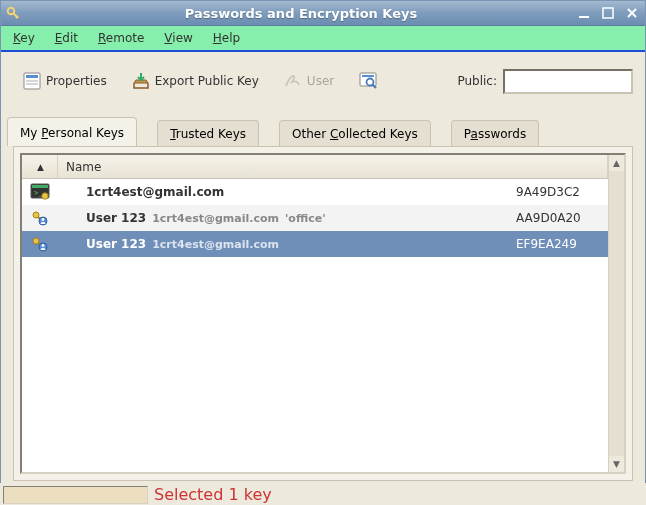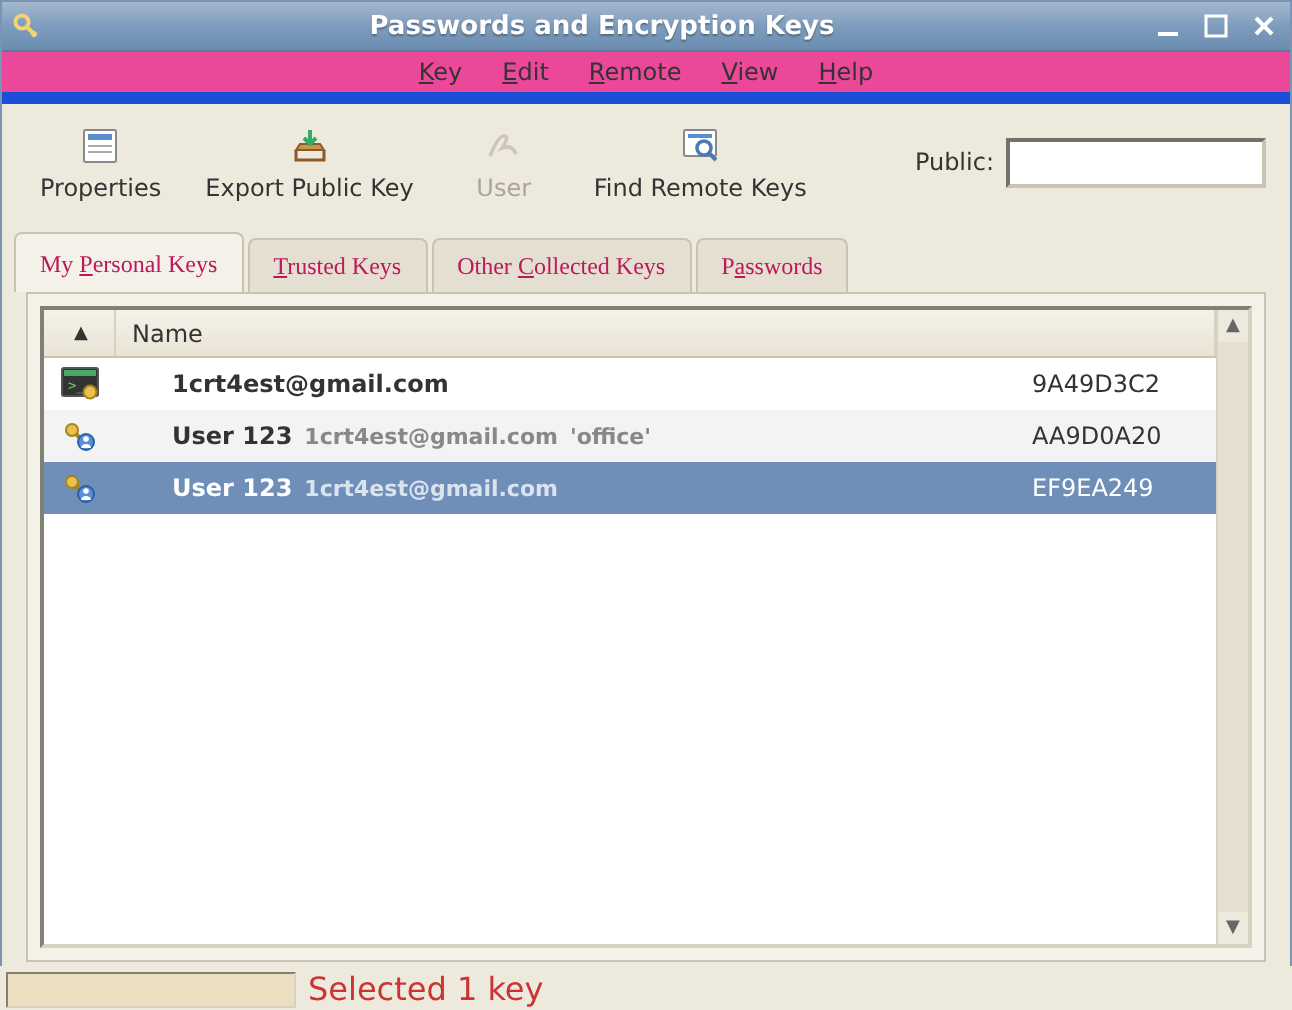--- a/index.html
+++ b/index.html
@@ -39,48 +39,47 @@
   .titlebar .win-buttons { display: flex; gap: 6px; }
   .titlebar .win-btn {
     width: 18px; height: 16px;
     display: flex; align-items: center; justify-content: center;
     color: #fff;
     cursor: pointer;
   }
   
   .menubar {
     height: 26px;
-    background: #ec4899;
+    background: #86efac;
     display: flex;
     align-items: center;
     padding: 0 10px;
     gap: 16px;
-    border-bottom: 6px solid #1d4ed8;
-    justify-content: center;
+    border-bottom: 2px solid #1d4ed8;
   }
   .menubar .menu-item {
     cursor: pointer;
     padding: 3px 2px;
   }
   .menubar .menu-item .ul { text-decoration: underline; }
   
   .toolbar {
     height: 58px;
     background: #ede9dd;
     display: flex;
     align-items: center;
     padding: 4px 12px;
   }
   .tool-group {
     display: flex;
     gap: 8px;
   }
   .tool-btn {
     display: flex;
-    flex-direction: column;
+    flex-direction: row;
     align-items: center;
     gap: 2px;
     padding: 4px 6px;
     border: 1px solid transparent;
     border-radius: 3px;
     cursor: pointer;
     min-width: 60px;
   }
   .tool-btn.disabled { color: #aaa49a; cursor: default; }
   .tool-icon { width: 24px; height: 24px; display:flex; align-items:center; justify-content:center;}
@@ -106,26 +105,25 @@
     display: flex;
     align-items: flex-end;
     height: 30px;
   }
   .tab {
     padding: 6px 12px;
     border: 1px solid #c9c3b1;
     border-bottom: none;
     background: #e4dfd0;
     border-radius: 4px 4px 0 0;
-    margin-right: 2px;
+    margin-right: 20px;
     cursor: pointer;
     position: relative;
     top: 1px;
-    color: #be185d;
-    font-family: Liberation Serif, serif;
+    color: #000000;
   }
   .tab.active {
     background: #f4f1e8;
     font-weight: normal;
     top: 0;
     padding-top: 8px;
     z-index: 2;
   }
   .tab .ul { text-decoration: underline; }
   
@@ -291,21 +289,20 @@
     </div>
     <div class="tool-btn">
       <div class="tool-icon">
         <svg width="22" height="22" viewBox="0 0 22 22">
             <rect x="3" y="3" width="16" height="13" rx="1" fill="#fff" stroke="#888"></rect>
             <rect x="5" y="5" width="12" height="2" fill="#5a8fcf"></rect>
             <circle cx="13" cy="12" r="3.5" fill="none" stroke="#4a7bb5" stroke-width="1.8"></circle>
             <line x1="15.5" y1="14.5" x2="19" y2="18" stroke="#4a7bb5" stroke-width="2"></line>
           </svg>
       </div>
-      <span>Find Remote Keys</span>
     </div>
   </div>
   <div class="filter-group">
     <span>Public:</span>
     <input class="filter-input" type="text" value="" style="">
   </div>
 </div>
 
 <div class="tabs-container">
   <div class="tabs">

